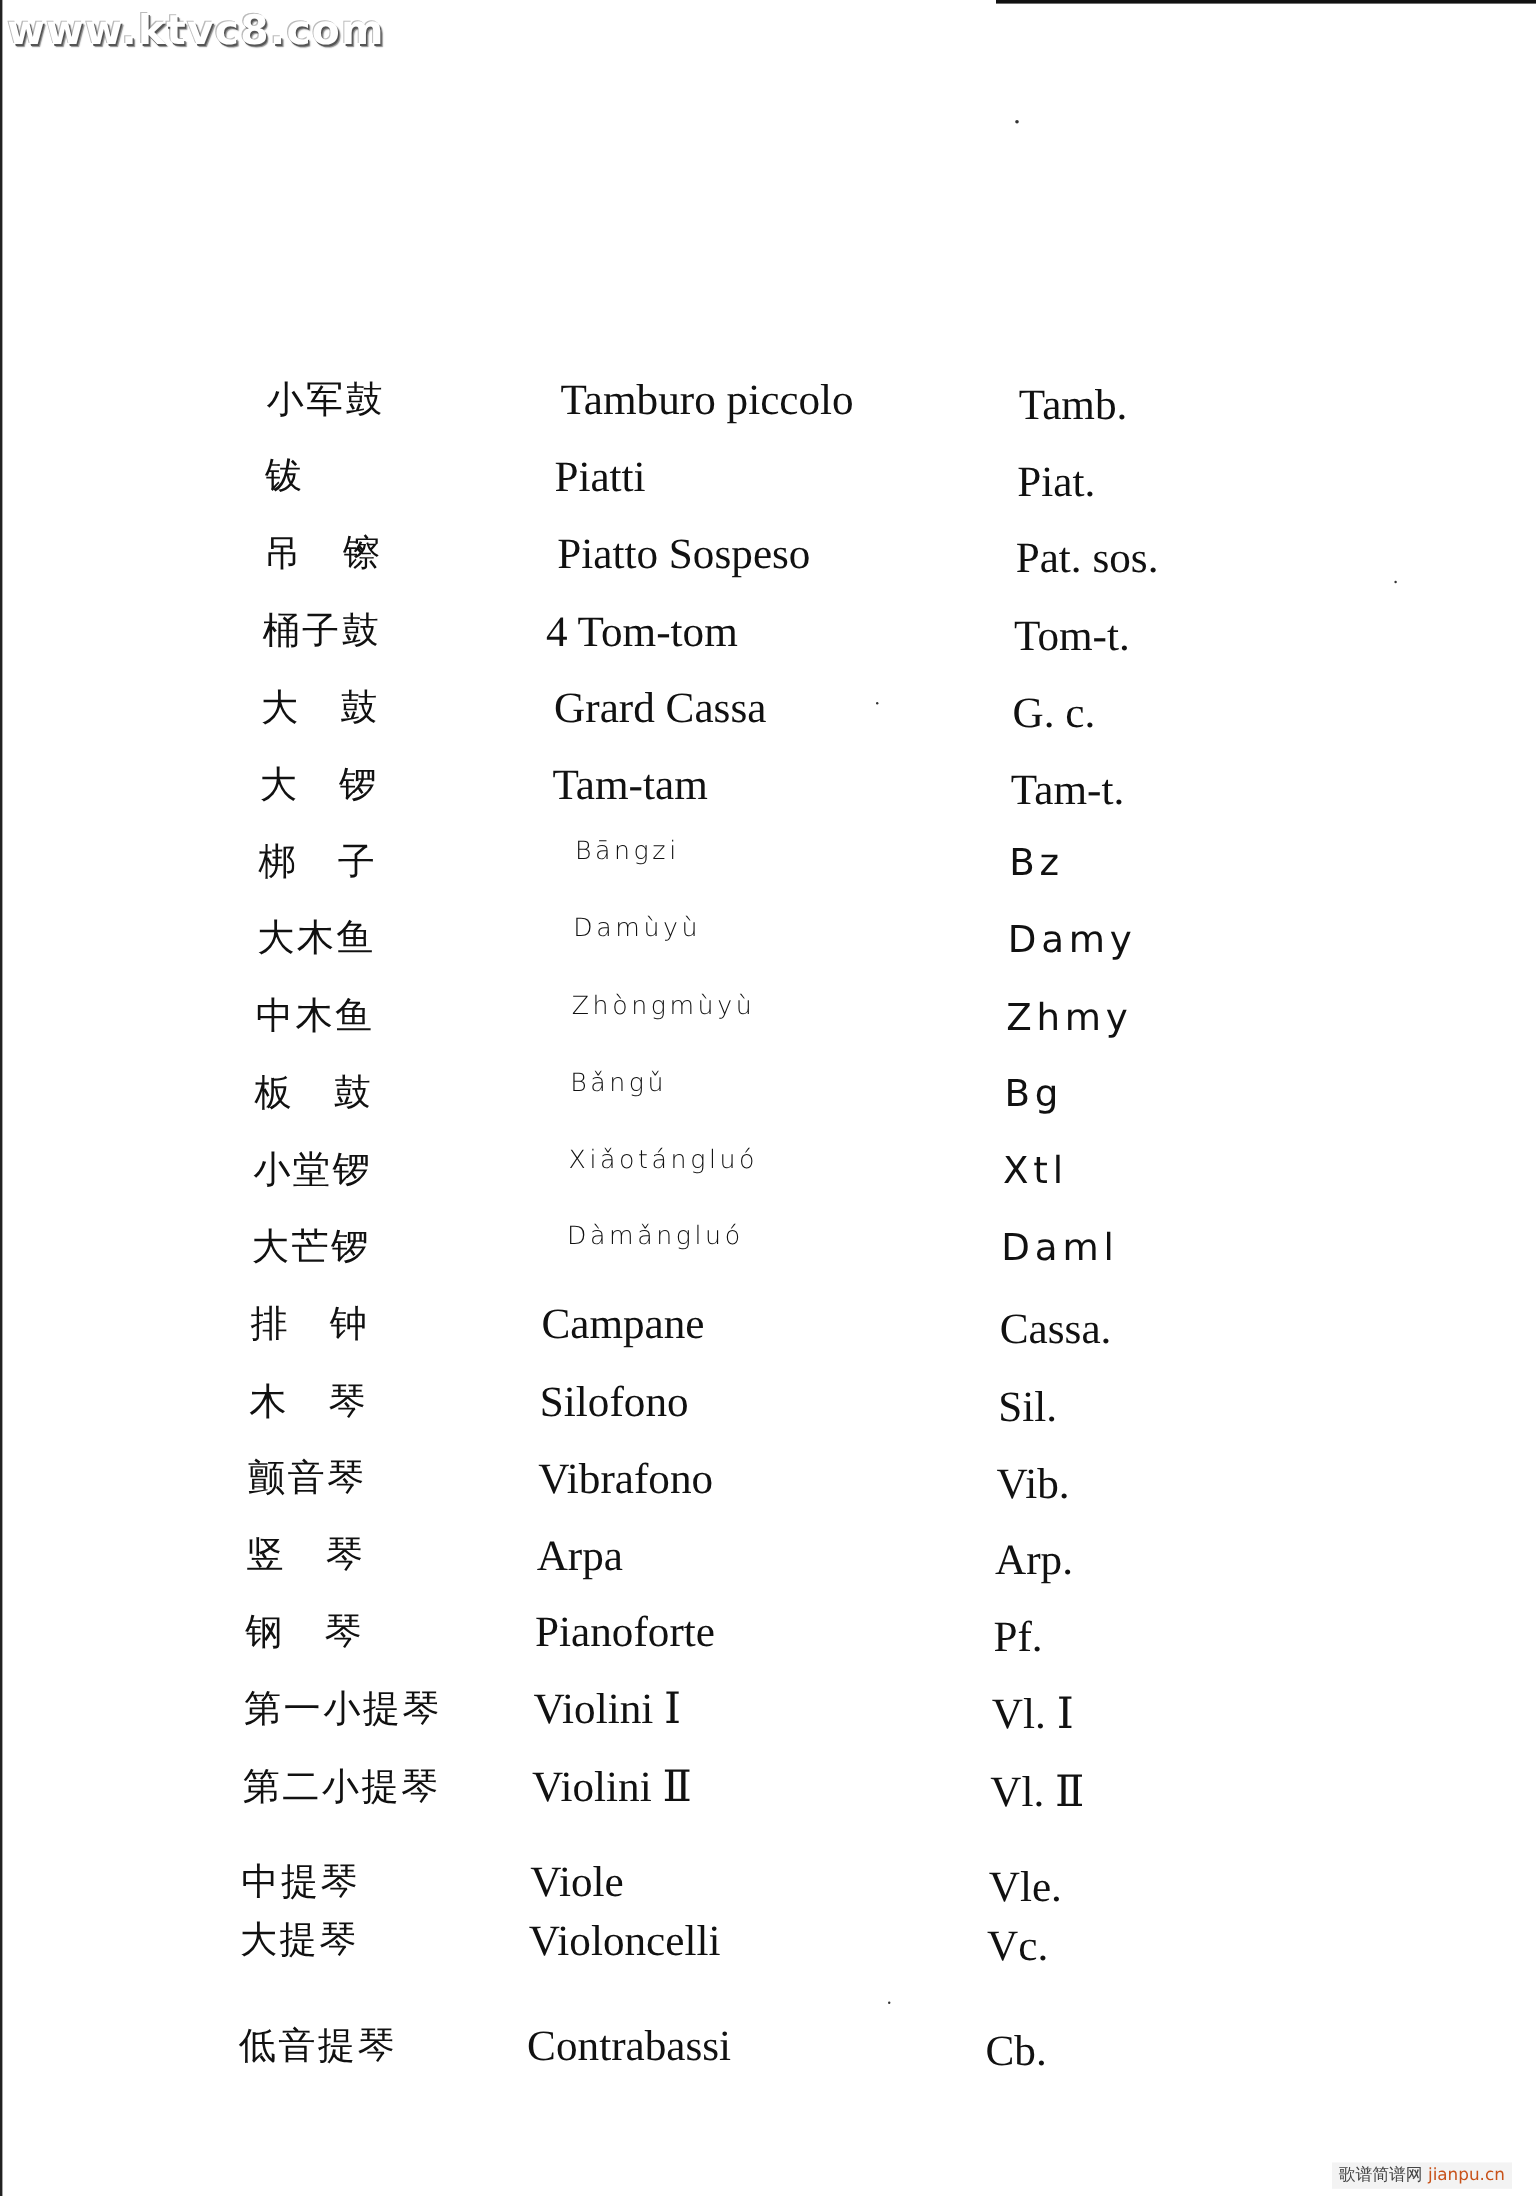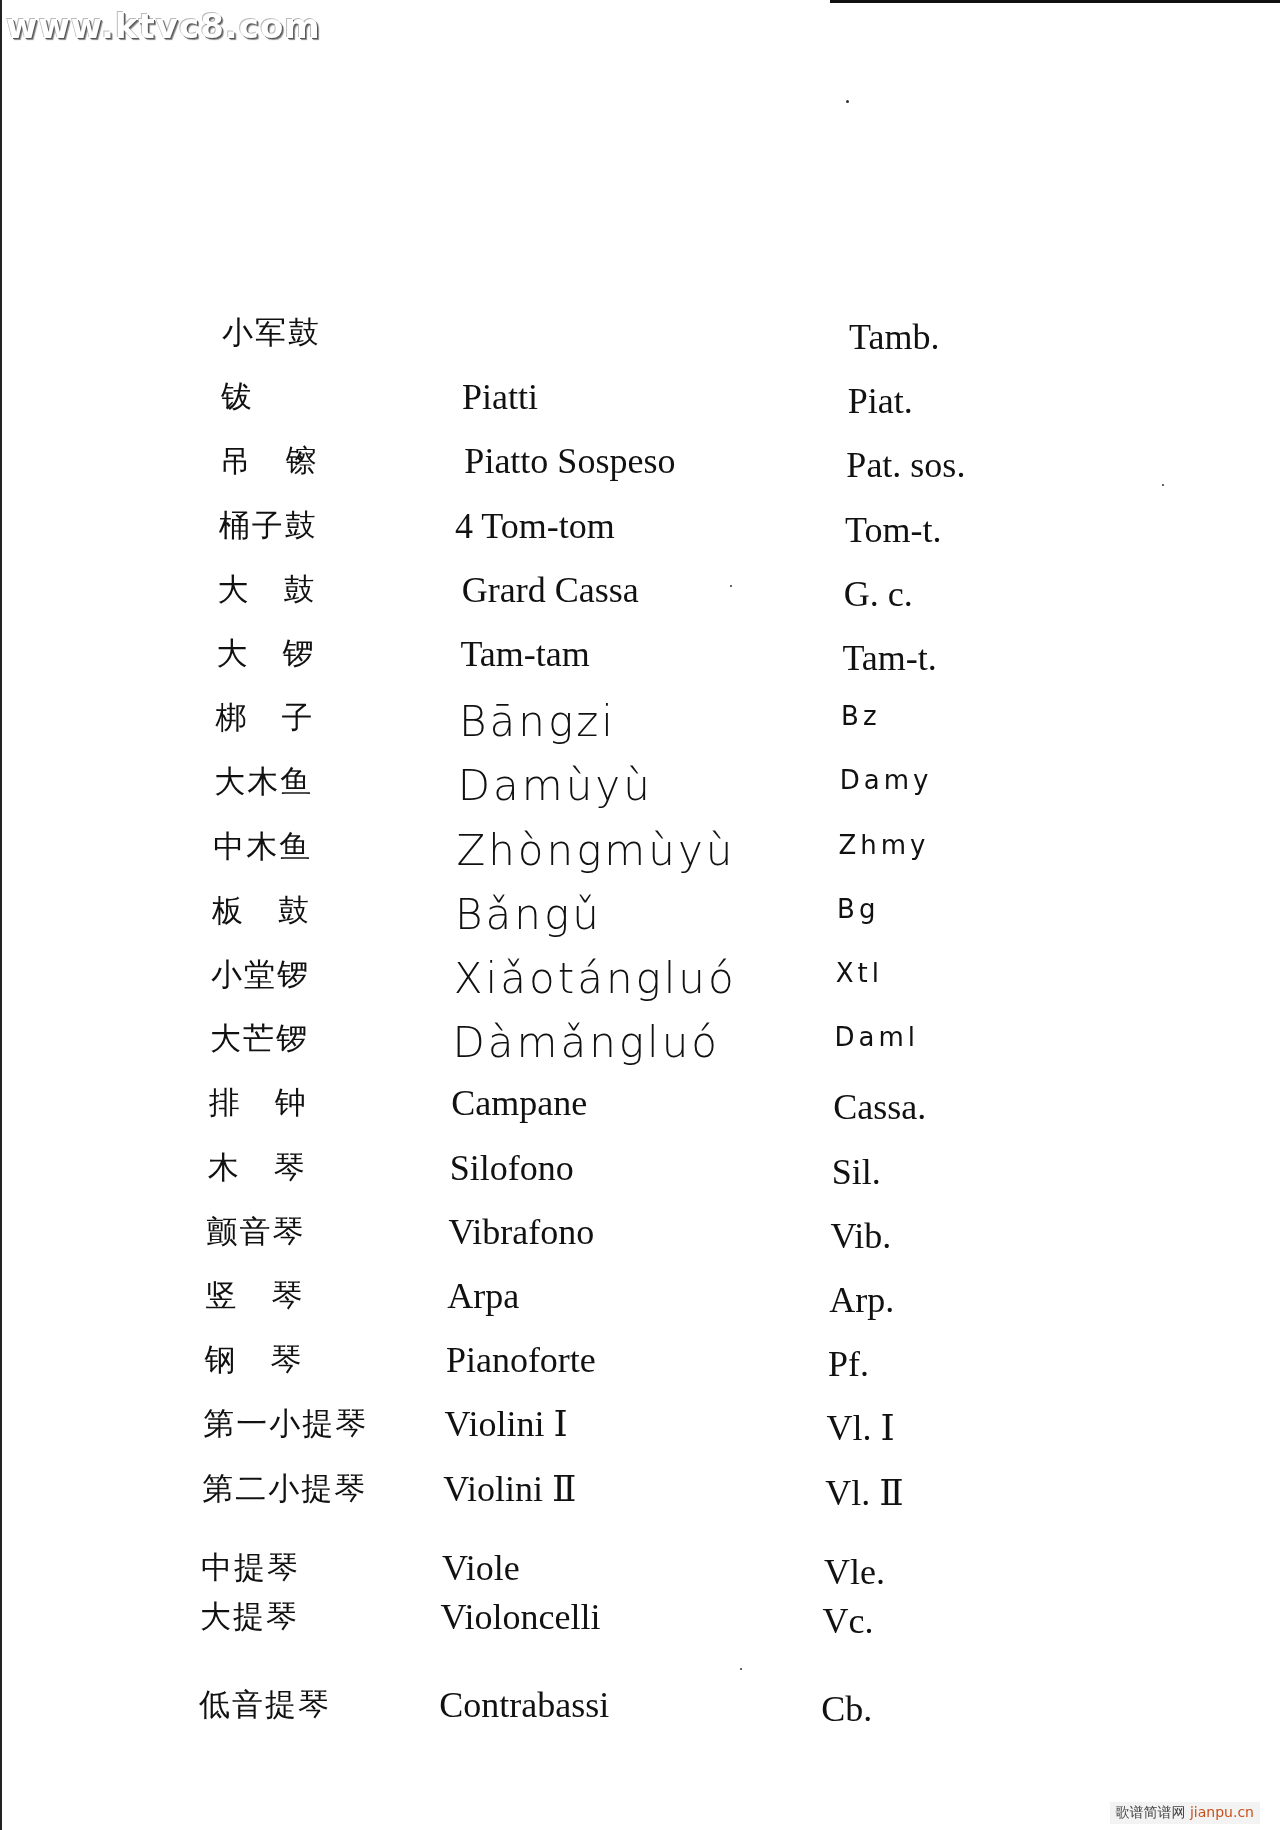--- a/index.html
+++ b/index.html
@@ -13,41 +13,42 @@
     position: absolute; left: 6px; top: 6px;
     font-family: "DejaVu Sans", sans-serif; font-size: 34px; font-weight: bold;
     color: #ffffff; letter-spacing: 1px;
     text-shadow: 1px 1px 0 #555, 2px 2px 1px #888, -1px -1px 0 #bbb;
   }
   .table { position: absolute; left: 0; top: 0; width: 1280px; }
   .row { position: absolute; height: 50px; width: 1280px; }
   .cell { position: absolute; top: 0; white-space: nowrap; }
   .zh { font-family: "DejaVu Sans", sans-serif; font-size: 31px; letter-spacing: 2px; }
   .it { font-size: 36px; }
-  .it.pinyin { font-family: "DejaVu Sans", sans-serif; font-size: 42px; letter-spacing: 3px; font-weight: 300; }
+  .it.pinyin { font-family: "DejaVu Sans", sans-serif; font-size: 21px; letter-spacing: 3px; font-weight: 300; margin-left: 20px; }
   .ab { font-size: 36px; }
-  .ab.pinyin { font-family: "DejaVu Sans", sans-serif; font-size: 26px; letter-spacing: 4px; }
+  .ab.pinyin { font-family: "DejaVu Sans", sans-serif; font-size: 31px; letter-spacing: 4px; }
   .footer-mark {
     position: absolute; right: 20px; bottom: 6px;
     font-family: "DejaVu Sans", sans-serif; font-size: 14px; color: #444;
     background: #f3f3f3; padding: 2px 6px;
   }
   .footer-mark .url { color: #c8521a; }
   .speck { position: absolute; width: 3px; height: 3px; background: #333; border-radius: 50%; }
 </style>
 </head>
 <body>
 
 <div class="left-edge"></div>
 <div class="top-rule"></div>
 <div class="watermark">www.ktvc8.com</div>
 
 <div class="table" id="instrument-table">
     <div class="row" style="top: 312px;">
       <span class="cell zh" style="left: 222px;">小军鼓</span>
+      <span class="cell it" style="left: 467px;">Tamburo piccolo</span>
       <span class="cell ab" style="left: 849px; top: 4px;">Tamb.</span>
     </div>
     <div class="row" style="top: 376.2px;">
       <span class="cell zh" style="left: 220.9px;">钹</span>
       <span class="cell it" style="left: 462px;">Piatti</span>
       <span class="cell ab" style="left: 847.68px; top: 4px;">Piat.</span>
     </div>
     <div class="row" style="top: 440.4px;">
       <span class="cell zh" style="left: 219.8px;">吊　镲</span>
       <span class="cell it" style="left: 464.36px;">Piatto Sospeso</span>

